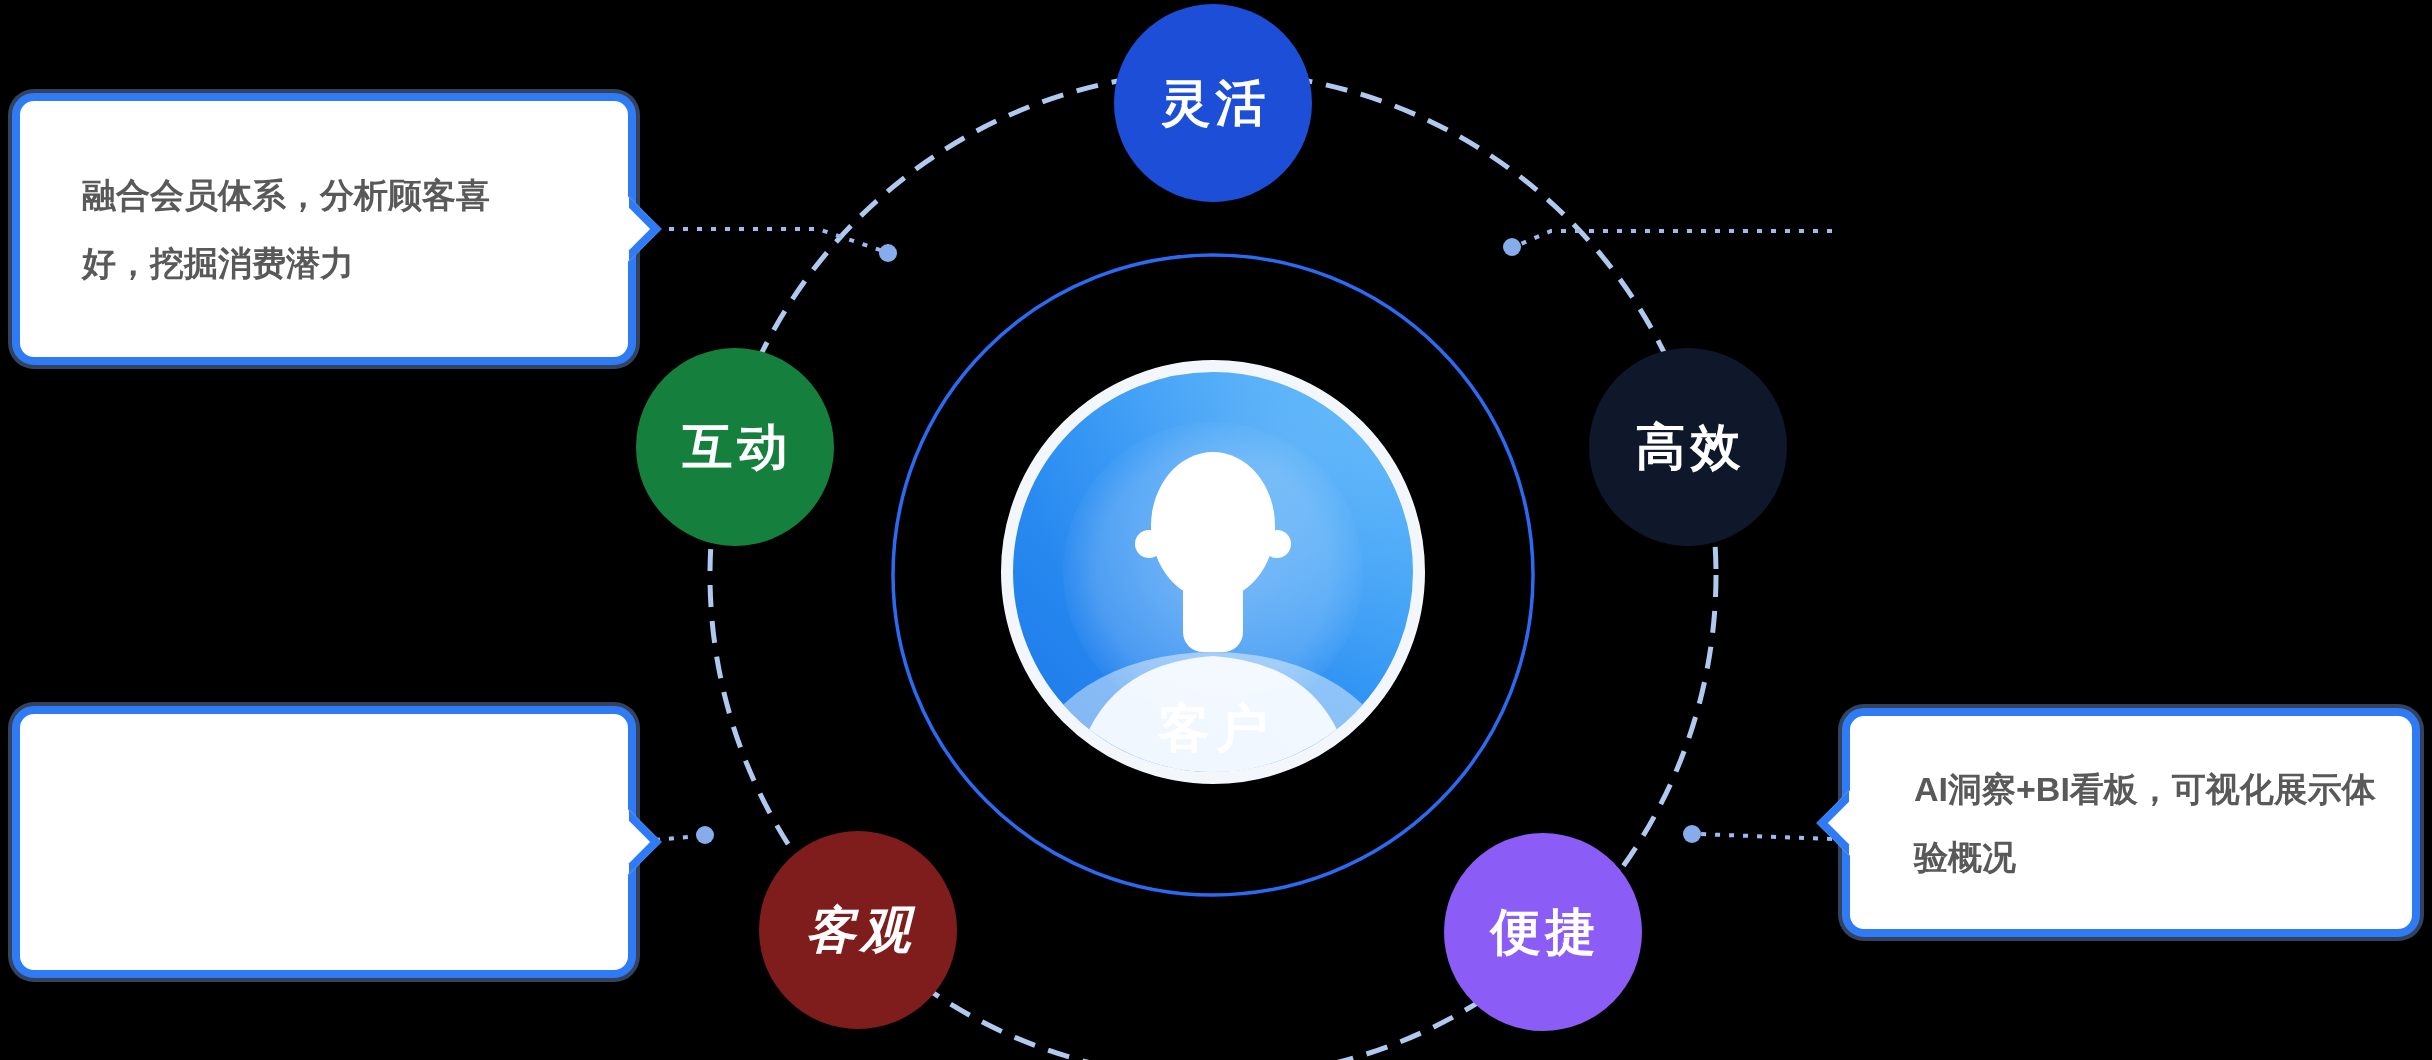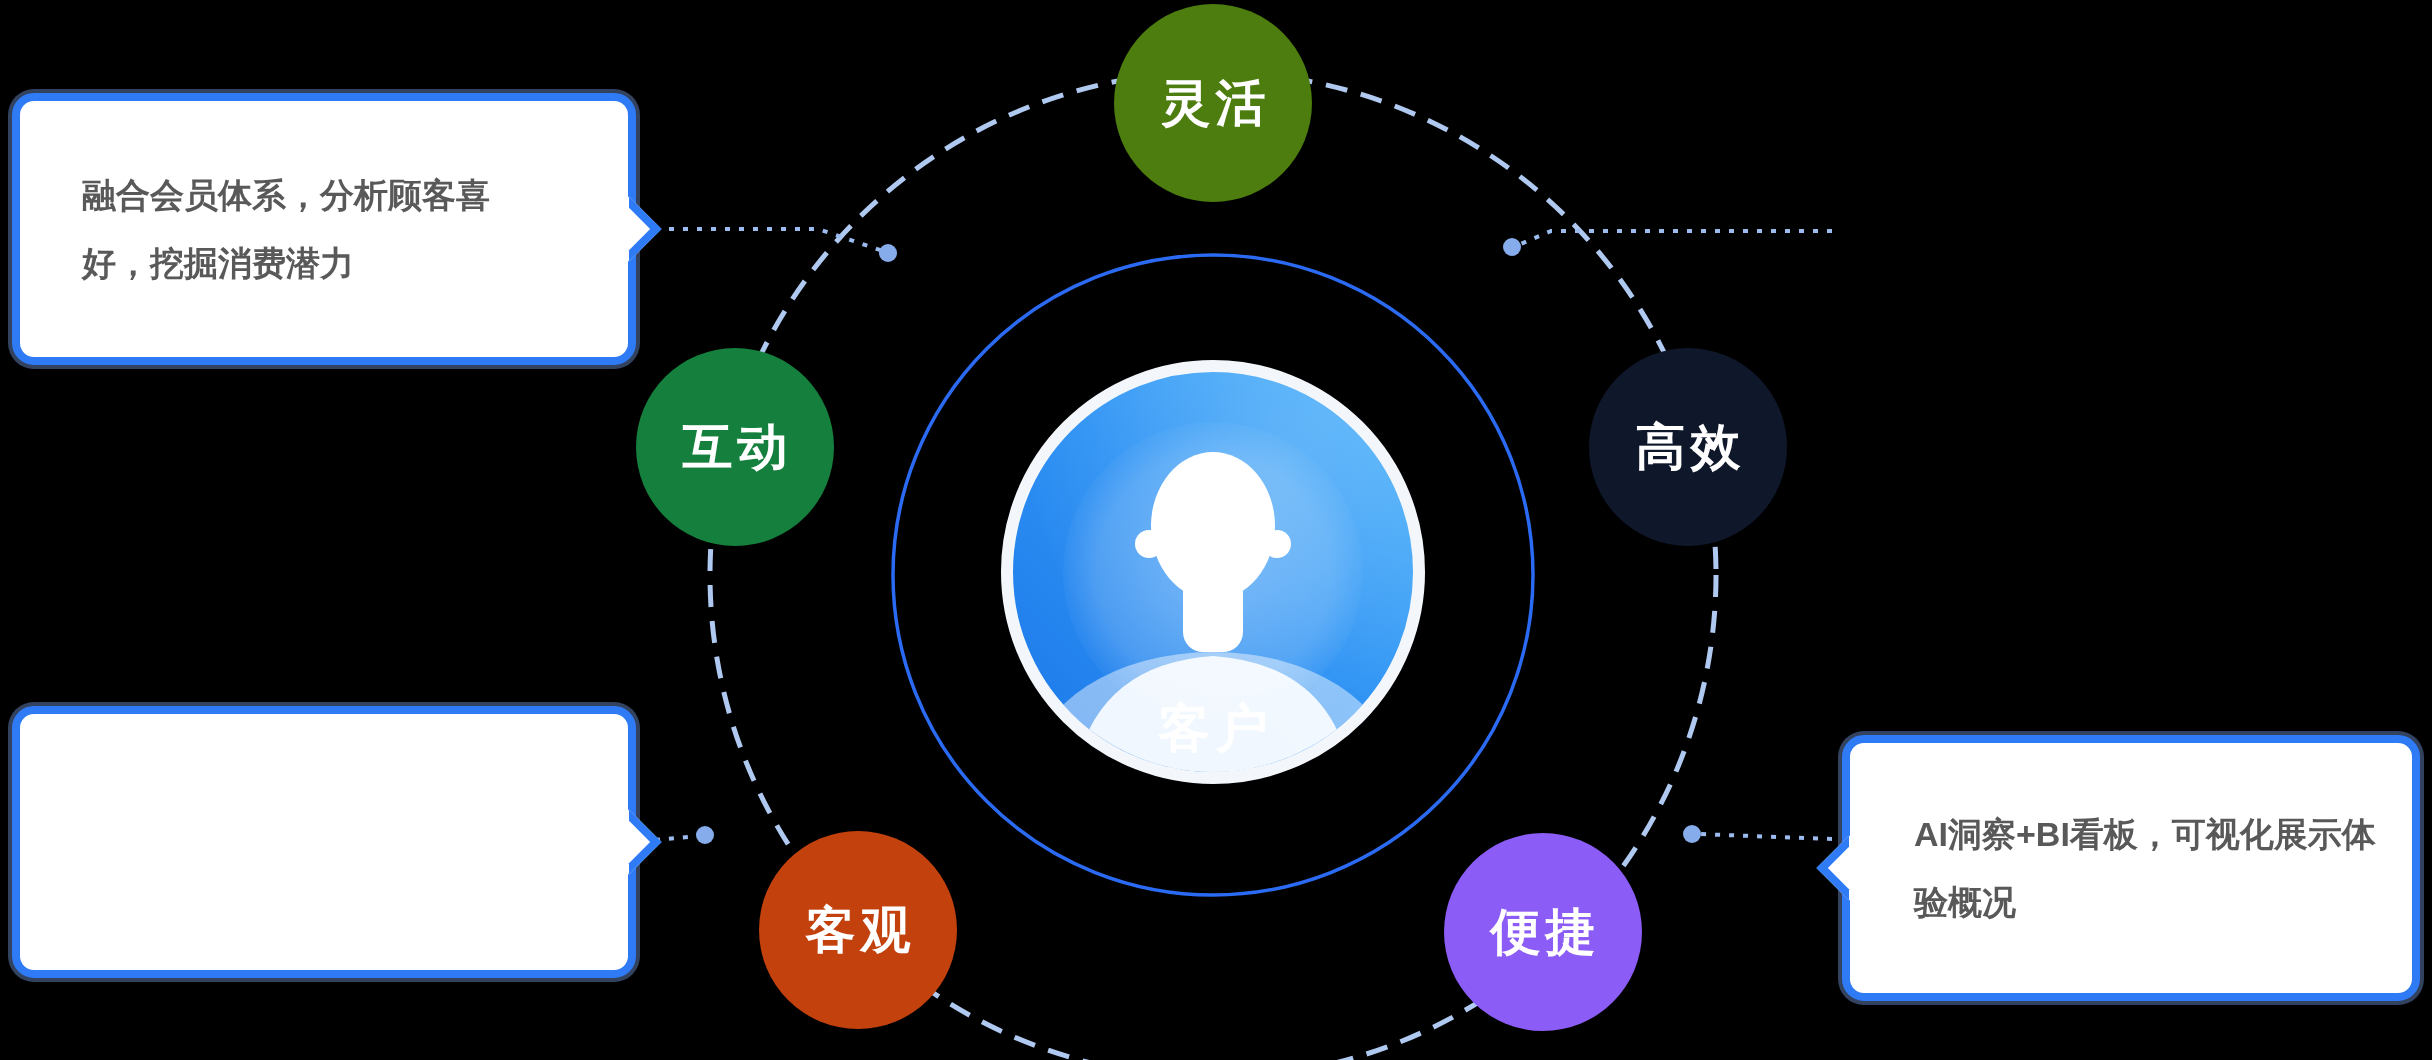--- a/index.html
+++ b/index.html
@@ -60,21 +60,21 @@
     box-shadow:0 0 0 4px rgba(134,176,250,0.38);
     display:flex;align-items:center;
     color:#595959;font-size:34px;line-height:68px;
     z-index:2;
     font-weight:bold;
   }
   .callout p{margin:0;}
   .callout-top-left   {left:12px;  top:93px;  width:624px;height:272px;padding:0 96px 0 62px;}
   .callout-bottom-left{left:12px;  top:706px; width:624px;height:272px;padding:0 96px 0 62px;}
   .callout-top-right   {left:1842px;top:99px; width:578px;height:266px;padding:0 36px 0 64px;}
-  .callout-bottom-right{left:1842px;top:708px;width:578px;height:266px;padding:0 36px 0 64px;margin-top:27px;}
+  .callout-bottom-right{left:1842px;top:708px;width:578px;height:229px;padding:0 36px 0 64px;}
 
   .notch{
     position:absolute;width:30px;height:30px;background:#fff;
     border:8px solid transparent;
     top:50%;margin-top:-23px;
   }
   .notch-right{right:-24px;border-top-color:#2F7BF6;border-right-color:#2F7BF6;transform:rotate(45deg);}
   .notch-left {left:-24px; border-left-color:#2F7BF6;border-bottom-color:#2F7BF6;transform:rotate(45deg);}
 </style>
 </head>
@@ -108,30 +108,30 @@
       <ellipse cx="200" cy="395" rx="178" ry="115" fill="rgba(255,255,255,0.45)"></ellipse>
       <path d="M62 400 Q 84 292 200 284 Q 316 292 338 400 Z" fill="rgba(255,255,255,0.88)"></path>
       <rect x="170" y="200" width="60" height="80" rx="20" fill="#FFFFFF"></rect>
       <circle cx="136" cy="172" r="14" fill="#FFFFFF"></circle>
       <circle cx="264" cy="172" r="14" fill="#FFFFFF"></circle>
       <ellipse cx="200" cy="154" rx="62" ry="74" fill="#FFFFFF"></ellipse>
     </svg>
     <div class="avatar-label">客户</div>
   </div>
 
-  <div class="node node-flexible" style="background: #4d7c0f;">
+  <div class="node node-flexible" style="background: #1d4ed8;">
     <span>灵活</span>
   </div>
   <div class="node node-interactive" style="background: #15803d;">
     <span>互动</span>
   </div>
   <div class="node node-efficient" style="background: #0f172a;">
     <span>高效</span>
   </div>
-  <div class="node node-objective" style="background: #c2410c;">
+  <div class="node node-objective" style="background: #7f1d1d; font-style: italic;">
     <span>客观</span>
   </div>
   <div class="node node-convenient" style="background: #8b5cf6;">
     <span>便捷</span>
   </div>
 
   <div class="callout callout-top-left">
     <p>融合会员体系，分析顾客喜好，挖掘消费潜力</p>
     <div class="notch notch-right"></div>
   </div>

